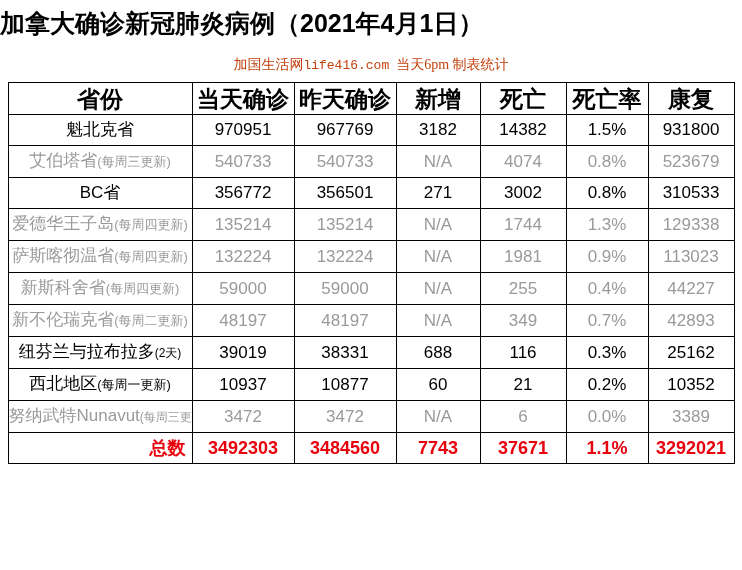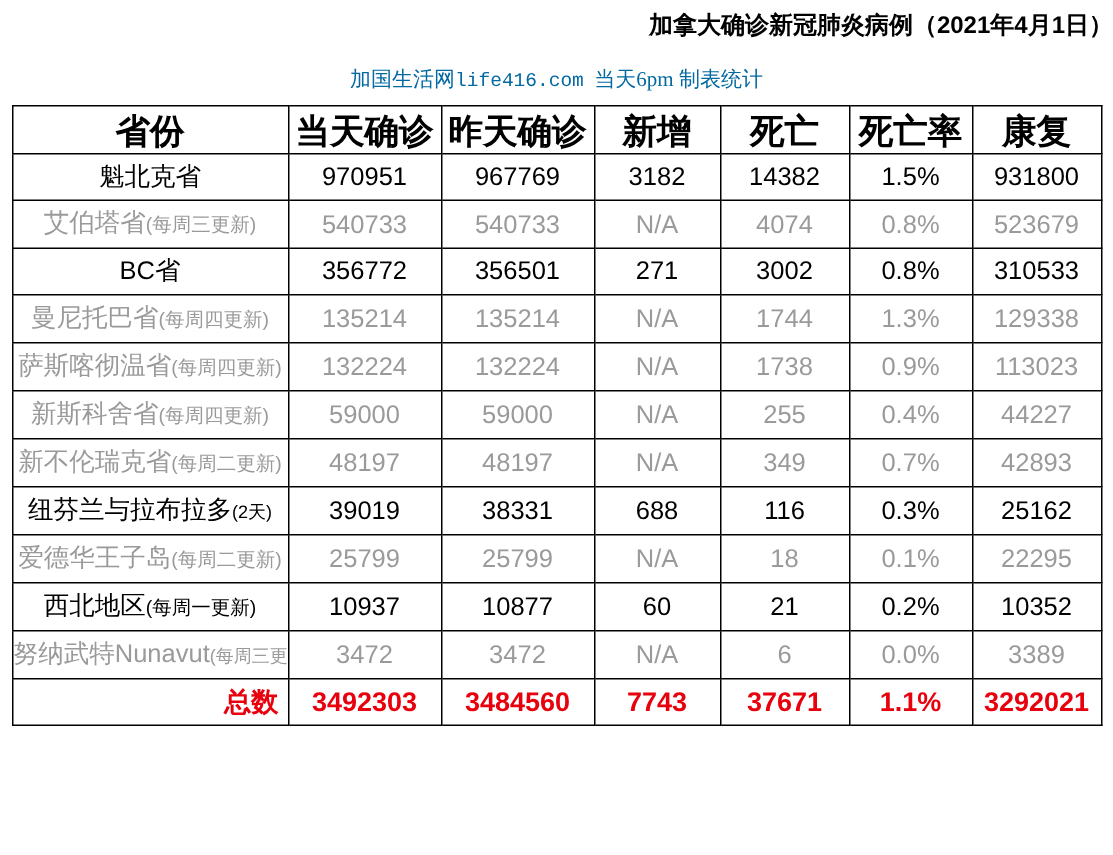--- a/index.html
+++ b/index.html
@@ -14,34 +14,34 @@
     color: #000000;
     overflow: hidden;
   }
   .page {
     width: 742px;
     height: 570px;
     position: relative;
     box-sizing: border-box;
   }
   .title {
-    text-align: right;
-    font-size: 16px;
+    text-align: left;
+    font-size: 25px;
     font-weight: bold;
     letter-spacing: 0px;
     margin-top: 7px;
     margin-bottom: 16px;
     font-family: "Liberation Sans", sans-serif;
   }
   .subtitle {
     text-align: center;
     font-size: 14px;
     margin-top: 9px;
     margin-bottom: 8px;
-    color: #0369a1;
+    color: #c2410c;
     font-family: "Liberation Serif", serif;
   }
   .subtitle .mono {
     font-family: "Liberation Mono", monospace;
     font-size: 13px;
   }
   table.data {
     border-collapse: collapse;
     margin: 0 auto;
     width: 726px;
@@ -153,34 +153,34 @@
         <tr>
           <td class="prov"><span>BC省</span></td>
           <td>356772</td>
           <td>356501</td>
           <td>271</td>
           <td>3002</td>
           <td>0.8%</td>
           <td>310533</td>
         </tr>
         <tr class="stale">
-          <td class="prov"><span>曼尼托巴省</span><span class="small">(每周四更新)</span></td>
+          <td class="prov"><span>爱德华王子岛</span><span class="small">(每周四更新)</span></td>
           <td>135214</td>
           <td>135214</td>
           <td>N/A</td>
           <td>1744</td>
           <td>1.3%</td>
           <td>129338</td>
         </tr>
         <tr class="stale">
           <td class="prov"><span>萨斯喀彻温省</span><span class="small">(每周四更新)</span></td>
           <td>132224</td>
           <td>132224</td>
           <td>N/A</td>
-          <td>1738</td>
+          <td>1981</td>
           <td>0.9%</td>
           <td>113023</td>
         </tr>
         <tr class="stale">
           <td class="prov"><span>新斯科舍省</span><span class="small">(每周四更新)</span></td>
           <td>59000</td>
           <td>59000</td>
           <td>N/A</td>
           <td>255</td>
           <td>0.4%</td>
@@ -196,29 +196,20 @@
           <td>42893</td>
         </tr>
         <tr>
           <td class="prov"><span>纽芬兰与拉布拉多</span><span class="xsmall">(2天)</span></td>
           <td>39019</td>
           <td>38331</td>
           <td>688</td>
           <td>116</td>
           <td>0.3%</td>
           <td>25162</td>
-        </tr>
-        <tr class="stale">
-          <td class="prov"><span>爱德华王子岛</span><span class="small">(每周二更新)</span></td>
-          <td>25799</td>
-          <td>25799</td>
-          <td>N/A</td>
-          <td>18</td>
-          <td>0.1%</td>
-          <td>22295</td>
         </tr>
         <tr>
           <td class="prov"><span>西北地区</span><span class="small">(每周一更新)</span></td>
           <td>10937</td>
           <td>10877</td>
           <td>60</td>
           <td>21</td>
           <td>0.2%</td>
           <td>10352</td>
         </tr>

